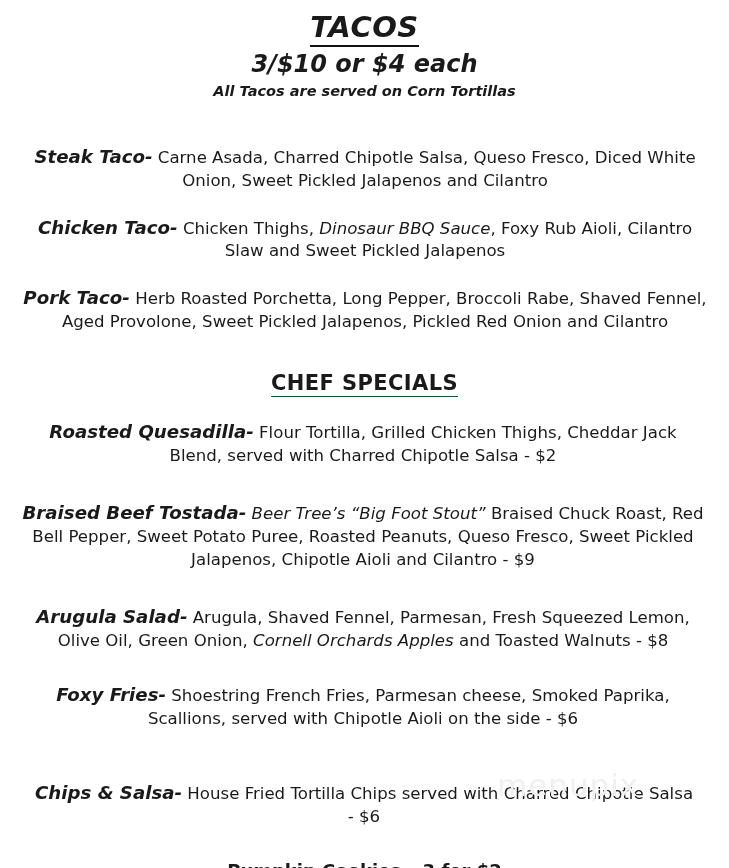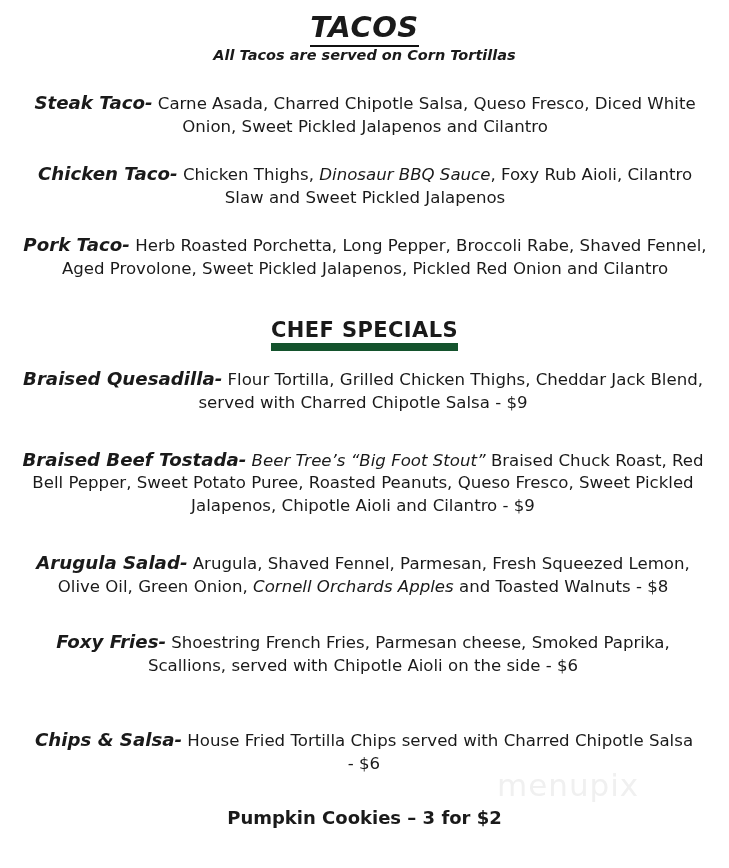--- a/index.html
+++ b/index.html
@@ -72,21 +72,21 @@
   }
 
   .section-heading {
     text-align: center;
     font-weight: bold;
     font-size: 21px;
     line-height: 1.1;
     letter-spacing: 0.4px;
   }
   .section-heading span {
-    border-bottom: 8px solid #14532d;
+    border-bottom: 1px solid #14532d;
     padding-bottom: 1px;
   }
   #chef-specials-heading { margin: 38px 0 0 0; }
 
   
   .item {
     text-align: center;
     font-size: 16.6px;
     line-height: 1.38;
     margin: 0 auto;
@@ -100,21 +100,21 @@
   .item .emph {
     font-weight: normal;
     font-style: italic;
   }
 
   
   .w-taco    { width: 686px; margin-left: 22px; }
   .w-chef    { width: 684px; margin-left: 21px; }
   .w-narrow  { width: 660px; margin-left: 34px; }
 
-  #item-steak-taco     { margin-top: 26px; }
+  #item-steak-taco     { margin-top: 44px; }
   #item-chicken-taco   { margin-top: 22px; }
   #item-pork-taco      { margin-top: 22px; }
 
   #item-chicken-quesadilla { margin-top: 24px; }
   #item-braised-beef       { margin-top: 32px; }
   #item-arugula-salad      { margin-top: 32px; }
   #item-foxy-fries         { margin-top: 30px; }
   #item-chips-salsa        { margin-top: 49px; }
 
   .standalone {
@@ -127,41 +127,42 @@
 </style>
 </head>
 <body>
 
 <div class="page">
 
   <div class="title-tacos">
     <span>TACOS</span>
   </div>
 
+  <div class="subtitle-price">3/$10 or $4 each</div>
 
   <div class="subtitle-note">All Tacos are served on Corn Tortillas</div>
 
   <div class="item w-taco" id="item-steak-taco">
     <span class="name">Steak Taco-</span><span> Carne Asada, Charred Chipotle Salsa, Queso Fresco, Diced White Onion, Sweet Pickled Jalapenos and Cilantro</span>
   </div>
 
   <div class="item w-taco" id="item-chicken-taco">
     <span class="name">Chicken Taco-</span><span> Chicken Thighs, </span><span class="emph">Dinosaur BBQ Sauce</span><span>, Foxy Rub Aioli, Cilantro Slaw and Sweet Pickled Jalapenos</span>
   </div>
 
   <div class="item w-taco" id="item-pork-taco">
     <span class="name">Pork Taco-</span><span> Herb Roasted Porchetta, Long Pepper, Broccoli Rabe, Shaved Fennel, Aged Provolone, Sweet Pickled Jalapenos, Pickled Red Onion and Cilantro</span>
   </div>
 
   <div class="section-heading" id="chef-specials-heading">
     <span>CHEF SPECIALS</span>
   </div>
 
   <div class="item w-chef" id="item-chicken-quesadilla">
-    <span class="name">Braised Quesadilla-</span><span> Flour Tortilla, Grilled Chicken Thighs, Cheddar Jack Blend, served with Charred Chipotle Salsa - $9</span>
+    <span class="name">Roasted Quesadilla-</span><span> Flour Tortilla, Grilled Chicken Thighs, Cheddar Jack Blend, served with Charred Chipotle Salsa - $2</span>
   </div>
 
   <div class="item w-chef" id="item-braised-beef">
     <span class="name">Braised Beef Tostada-</span><span class="emph"> Beer Tree’s “Big Foot Stout”</span><span> Braised Chuck Roast, Red Bell Pepper, Sweet Potato Puree, Roasted Peanuts, Queso Fresco, Sweet Pickled Jalapenos, Chipotle Aioli and Cilantro - $9</span>
   </div>
 
   <div class="item w-chef" id="item-arugula-salad">
     <span class="name">Arugula Salad-</span><span> Arugula, Shaved Fennel, Parmesan, Fresh Squeezed Lemon, Olive Oil, Green Onion, </span><span class="emph">Cornell Orchards Apples</span><span> and Toasted Walnuts - $8</span>
   </div>
 

